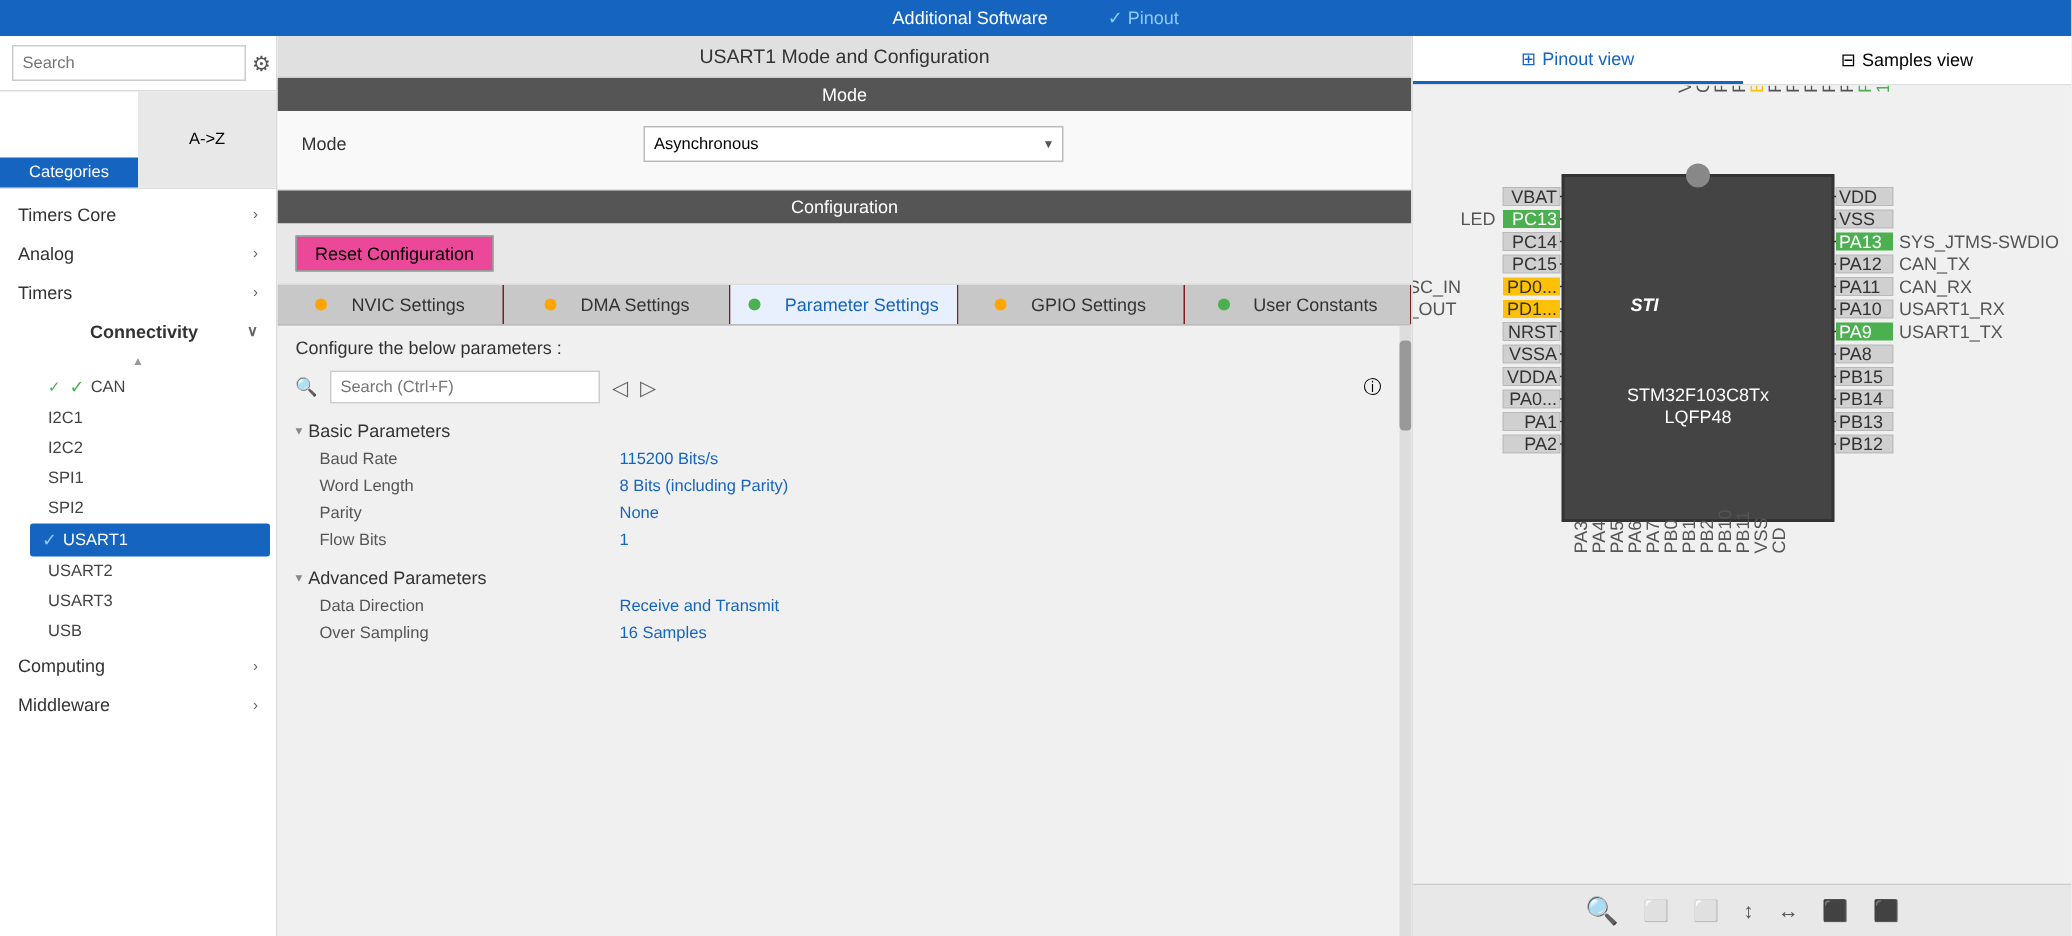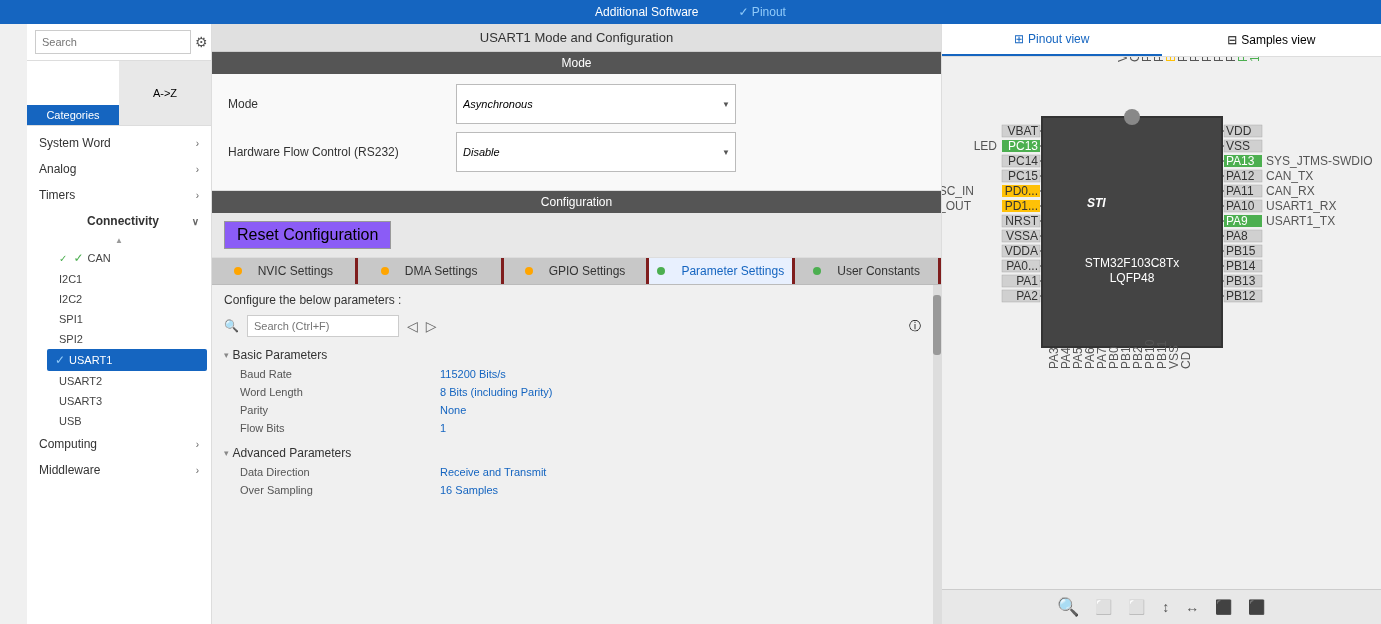--- a/index.html
+++ b/index.html
@@ -6,21 +6,21 @@
     body { width: 1381px; height: 624px; overflow: hidden; background: #f0f0f0; }
 
     
     .top-bar {
       display: flex; align-items: center; justify-content: center;
       background: #1565c0; height: 24px; gap: 40px;
     }
     .top-bar span { color: #fff; font-size: 12px; }
 
     
-    .main-layout { display: flex; height: calc(624px - 24px); padding-left: 27px; }
+    .main-layout { display: flex; height: calc(624px - 24px); }
 
     
     .sidebar { width: 185px; background: #fff; border-right: 1px solid #ddd; display: flex; flex-direction: column; overflow: hidden; }
     .sidebar-header { display: flex; align-items: center; padding: 6px 8px; gap: 4px; border-bottom: 1px solid #ddd; }
     .search-box { flex: 1; height: 24px; border: 1px solid #ccc; padding: 2px 6px; font-size: 11px; }
     .gear-icon { color: #555; font-size: 14px; cursor: pointer; }
     .tab-row { display: flex; border-bottom: 1px solid #ddd; }
     .tab-btn { flex: 1; padding: 4px 0; text-align: center; font-size: 11px; cursor: pointer; border: none; background: #e8e8e8; }
     .tab-btn.active { background: #1565c0; color: #fff; margin-top: 44px; }
     .sidebar-content { flex: 1; overflow-y: auto; padding: 4px 0; }
@@ -34,28 +34,28 @@
     .connectivity-label { font-weight: bold; margin-left: 48px; }
     .scroll-indicator { text-align: center; color: #999; font-size: 8px; padding: 2px 0; }
 
     
     .center-panel { flex: 1; display: flex; flex-direction: column; overflow: hidden; }
     .center-title { background: #e0e0e0; text-align: center; padding: 6px; font-size: 13px; color: #333; border-bottom: 1px solid #ccc; }
     .mode-section { background: #555; color: #fff; text-align: center; padding: 4px; font-size: 12px; }
     .mode-content { padding: 10px 16px; background: #f9f9f9; border-bottom: 1px solid #ddd; }
     .mode-row { display: flex; align-items: center; margin-bottom: 8px; gap: 8px; }
     .mode-label { width: 220px; color: #333; font-size: 12px; }
-    .mode-select { height: 40px; border: 1px solid #bbb; padding: 0 6px; font-size: 11px; min-width: 280px; background: #fff; cursor: pointer; appearance: none; -webkit-appearance: none; padding-right: 20px; position: relative; font-style: italic; }
+    .mode-select { height: 24px; border: 1px solid #bbb; padding: 0 6px; font-size: 11px; min-width: 280px; background: #fff; cursor: pointer; appearance: none; -webkit-appearance: none; padding-right: 20px; position: relative; }
     .select-wrapper { position: relative; display: inline-block; }
     .select-wrapper::after { content: '▼'; position: absolute; right: 6px; top: 50%; transform: translateY(-50%); font-size: 8px; color: #555; pointer-events: none; }
     .config-section { background: #555; color: #fff; text-align: center; padding: 4px; font-size: 12px; }
     .config-toolbar { padding: 8px 12px; background: #e8e8e8; border-bottom: 1px solid #ddd; }
-    .reset-btn { padding: 4px 12px; background: #8b5cf6; border: 1px solid #999; font-size: 16px; cursor: pointer; }
+    .reset-btn { padding: 4px 12px; background: #ec4899; border: 1px solid #999; font-size: 12px; cursor: pointer; }
     .tabs-row { display: flex; background: #d0d0d0; border-bottom: 1px solid #bbb; }
-    .config-tab { flex: 1; padding: 6px 4px; text-align: right; font-size: 11px; cursor: pointer; border: none; background: #c8c8c8; color: #333; border-right: 3px solid #7f1d1d; display: flex; align-items: center; justify-content: center; gap: 16px; }
+    .config-tab { flex: 1; padding: 6px 4px; text-align: right; font-size: 11px; cursor: pointer; border: none; background: #c8c8c8; color: #333; border-right: 1px solid #7f1d1d; display: flex; align-items: center; justify-content: center; gap: 16px; }
     .config-tab.active { background: #e8f0fe; color: #1565c0; }
     .config-tab .dot { width: 8px; height: 8px; border-radius: 50%; background: #ffa500; display: inline-block; }
     .config-tab .dot.green { background: #4caf50; }
     .params-area { flex: 1; overflow-y: auto; padding: 8px 12px; }
     .params-title { font-size: 12px; color: #333; margin-bottom: 8px; }
     .search-params { display: flex; align-items: center; gap: 8px; margin-bottom: 8px; }
     .search-params input { height: 24px; border: 1px solid #ccc; padding: 0 6px; font-size: 11px; width: 200px; }
     .search-params .icon-btn { font-size: 14px; color: #666; cursor: pointer; }
     .params-group { margin-bottom: 6px; }
     .params-group-header { display: flex; align-items: center; gap: 4px; padding: 3px 0; font-size: 12px; color: #333; cursor: pointer; }
@@ -93,21 +93,21 @@
       <input class="search-box" type="text" placeholder="Search" style="">
       <span class="gear-icon">⚙</span>
     </div>
     <div class="tab-row">
       <button class="tab-btn active">Categories</button>
       <button class="tab-btn">A-&gt;Z</button>
     </div>
     <div class="sidebar-content">
       <div class="sidebar-section">
         <div class="sidebar-section-header">
-          <span>System Word</span>
+          <span>Timers Core</span>
           <span class="chevron">›</span>
         </div>
       </div>
       <div class="sidebar-section">
         <div class="sidebar-section-header">
           <span>Analog</span>
           <span class="chevron">›</span>
         </div>
       </div>
       <div class="sidebar-section">
@@ -155,63 +155,55 @@
     <div class="mode-section">Mode</div>
     <div class="mode-content">
       <div class="mode-row">
         <span class="mode-label">Mode</span>
         <div class="select-wrapper">
           <select class="mode-select">
             <option>Asynchronous</option>
           </select>
         </div>
       </div>
-      <div class="mode-row">
-        <span class="mode-label">Hardware Flow Control (RS232)</span>
-        <div class="select-wrapper">
-          <select class="mode-select">
-            <option>Disable</option>
-          </select>
-        </div>
-      </div>
     </div>
 
     <div class="config-section">Configuration</div>
     <div class="config-toolbar">
       <button class="reset-btn">Reset Configuration</button>
     </div>
     <div class="tabs-row">
       <button class="config-tab">
         <span class="dot"></span>
         <span>NVIC Settings</span>
       </button>
       <button class="config-tab">
         <span class="dot"></span>
         <span>DMA Settings</span>
       </button>
-      <button class="config-tab">
-        <span class="dot"></span>
-        <span>GPIO Settings</span>
-      </button>
       <button class="config-tab active">
         <span class="dot green"></span>
         <span>Parameter Settings</span>
       </button>
       <button class="config-tab">
+        <span class="dot"></span>
+        <span>GPIO Settings</span>
+      </button>
+      <button class="config-tab">
         <span class="dot green"></span>
         <span>User Constants</span>
       </button>
     </div>
 
     <div style="flex:1; display:flex; overflow:hidden;">
       <div class="params-area">
         <div class="params-title">Configure the below parameters :</div>
         <div class="search-params">
           <span style="color:#888;font-size:12px;">🔍</span>
-          <input type="text" style="height: 22px; border: 1px solid rgb(204, 204, 204); padding: 0px 6px; font-size: 11px; width: 152px;" placeholder="Search (Ctrl+F)">
+          <input type="text" style="height: 22px; border: 1px solid rgb(204, 204, 204); padding: 0px 6px; font-size: 11px; width: 180px;" placeholder="Search (Ctrl+F)">
           <span class="icon-btn" style="font-size:14px;color:#666;">◁</span>
           <span class="icon-btn" style="font-size:14px;color:#666;">▷</span>
           <span style="margin-left:auto;">ⓘ</span>
         </div>
 
         <div class="params-group">
           <div class="params-group-header">
             <span class="chevron">▾</span>
             <span>Basic Parameters</span>
           </div>

